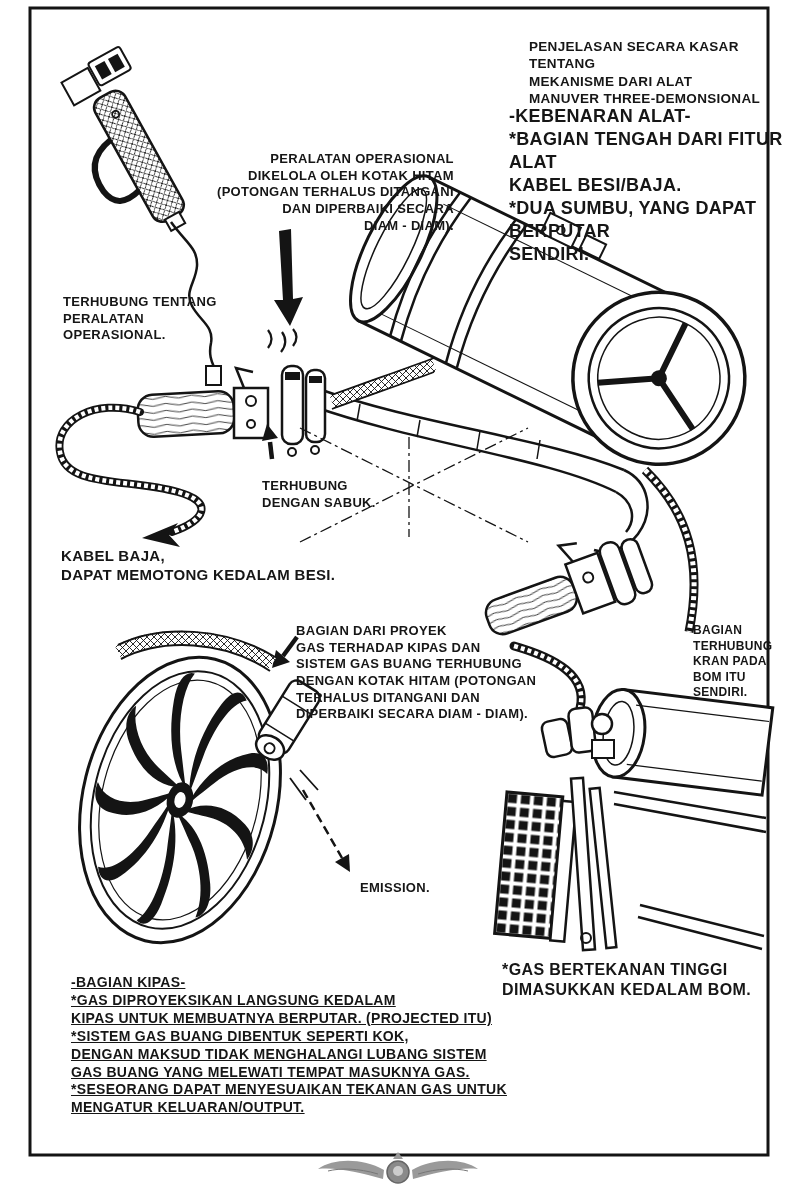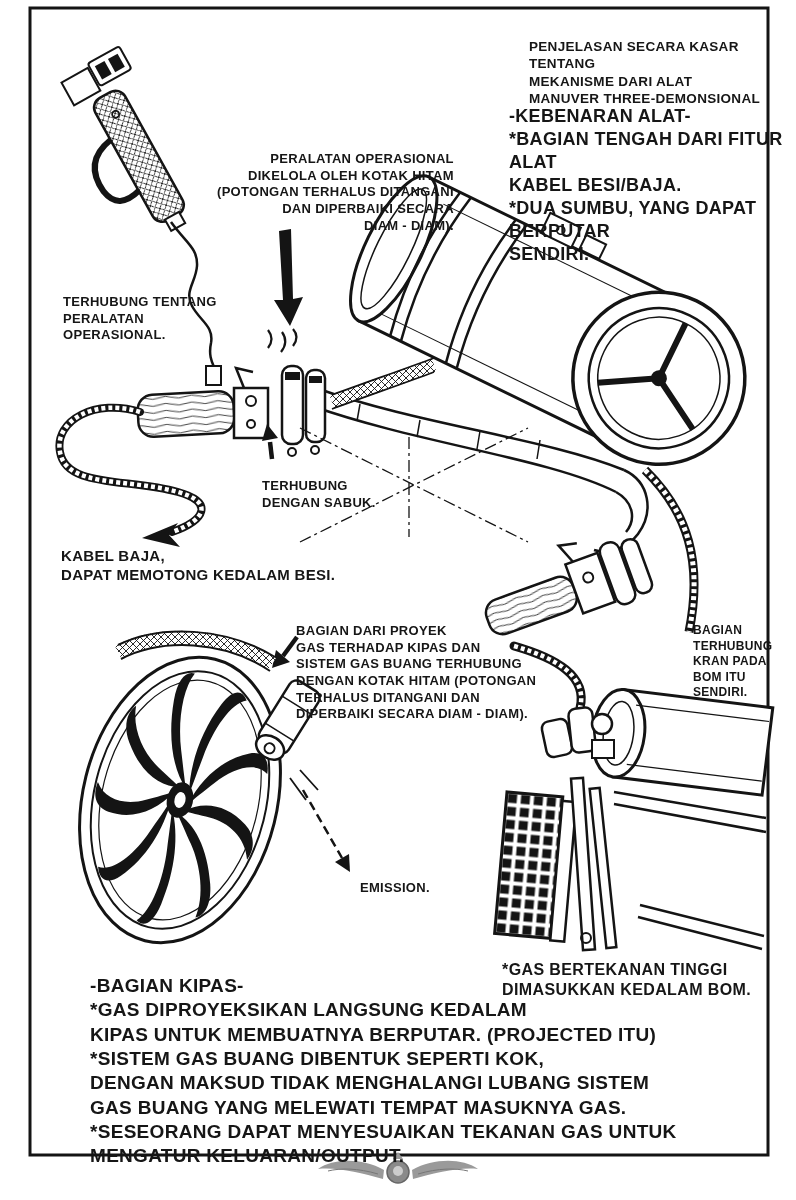--- a/index.html
+++ b/index.html
@@ -22,21 +22,21 @@
   #t-intro{left:509px;top:38px;font-size:13.5px;margin-left:20px;}
   #t-kebenaran{left:509px;top:105px;font-size:18px;}
   #t-peralatan{left:217px;top:151px;font-size:13px;text-align:right;}
   #t-terhubung-peralatan{left:63px;top:294px;font-size:13px;}
   #t-terhubung-sabuk{left:262px;top:478px;font-size:13px;}
   #t-kabel-baja{left:61px;top:546px;font-size:15px;}
   #t-bagian-proyek{left:296px;top:623px;font-size:13px;}
   #t-bagian-sambungan{left:693px;top:623px;font-size:12px;line-height:1.3;}
   #t-emission{left:360px;top:880px;font-size:13px;}
   #t-gas-bertekanan{left:502px;top:960px;font-size:16px;letter-spacing:0.4px;}
-  #t-bagian-kipas{left:90px;top:974px;font-size:19px;}
+  #t-bagian-kipas{left:71px;top:974px;font-size:14px;text-decoration:underline;}
 </style>
 </head>
 <body>
 
 <div id="page">
 
   <svg id="art" width="796" height="1200" viewBox="0 0 796 1200">
     <defs>
       <pattern id="xhatch" width="7" height="7" patternUnits="userSpaceOnUse">
         <rect width="7" height="7" fill="#ffffff"></rect>

